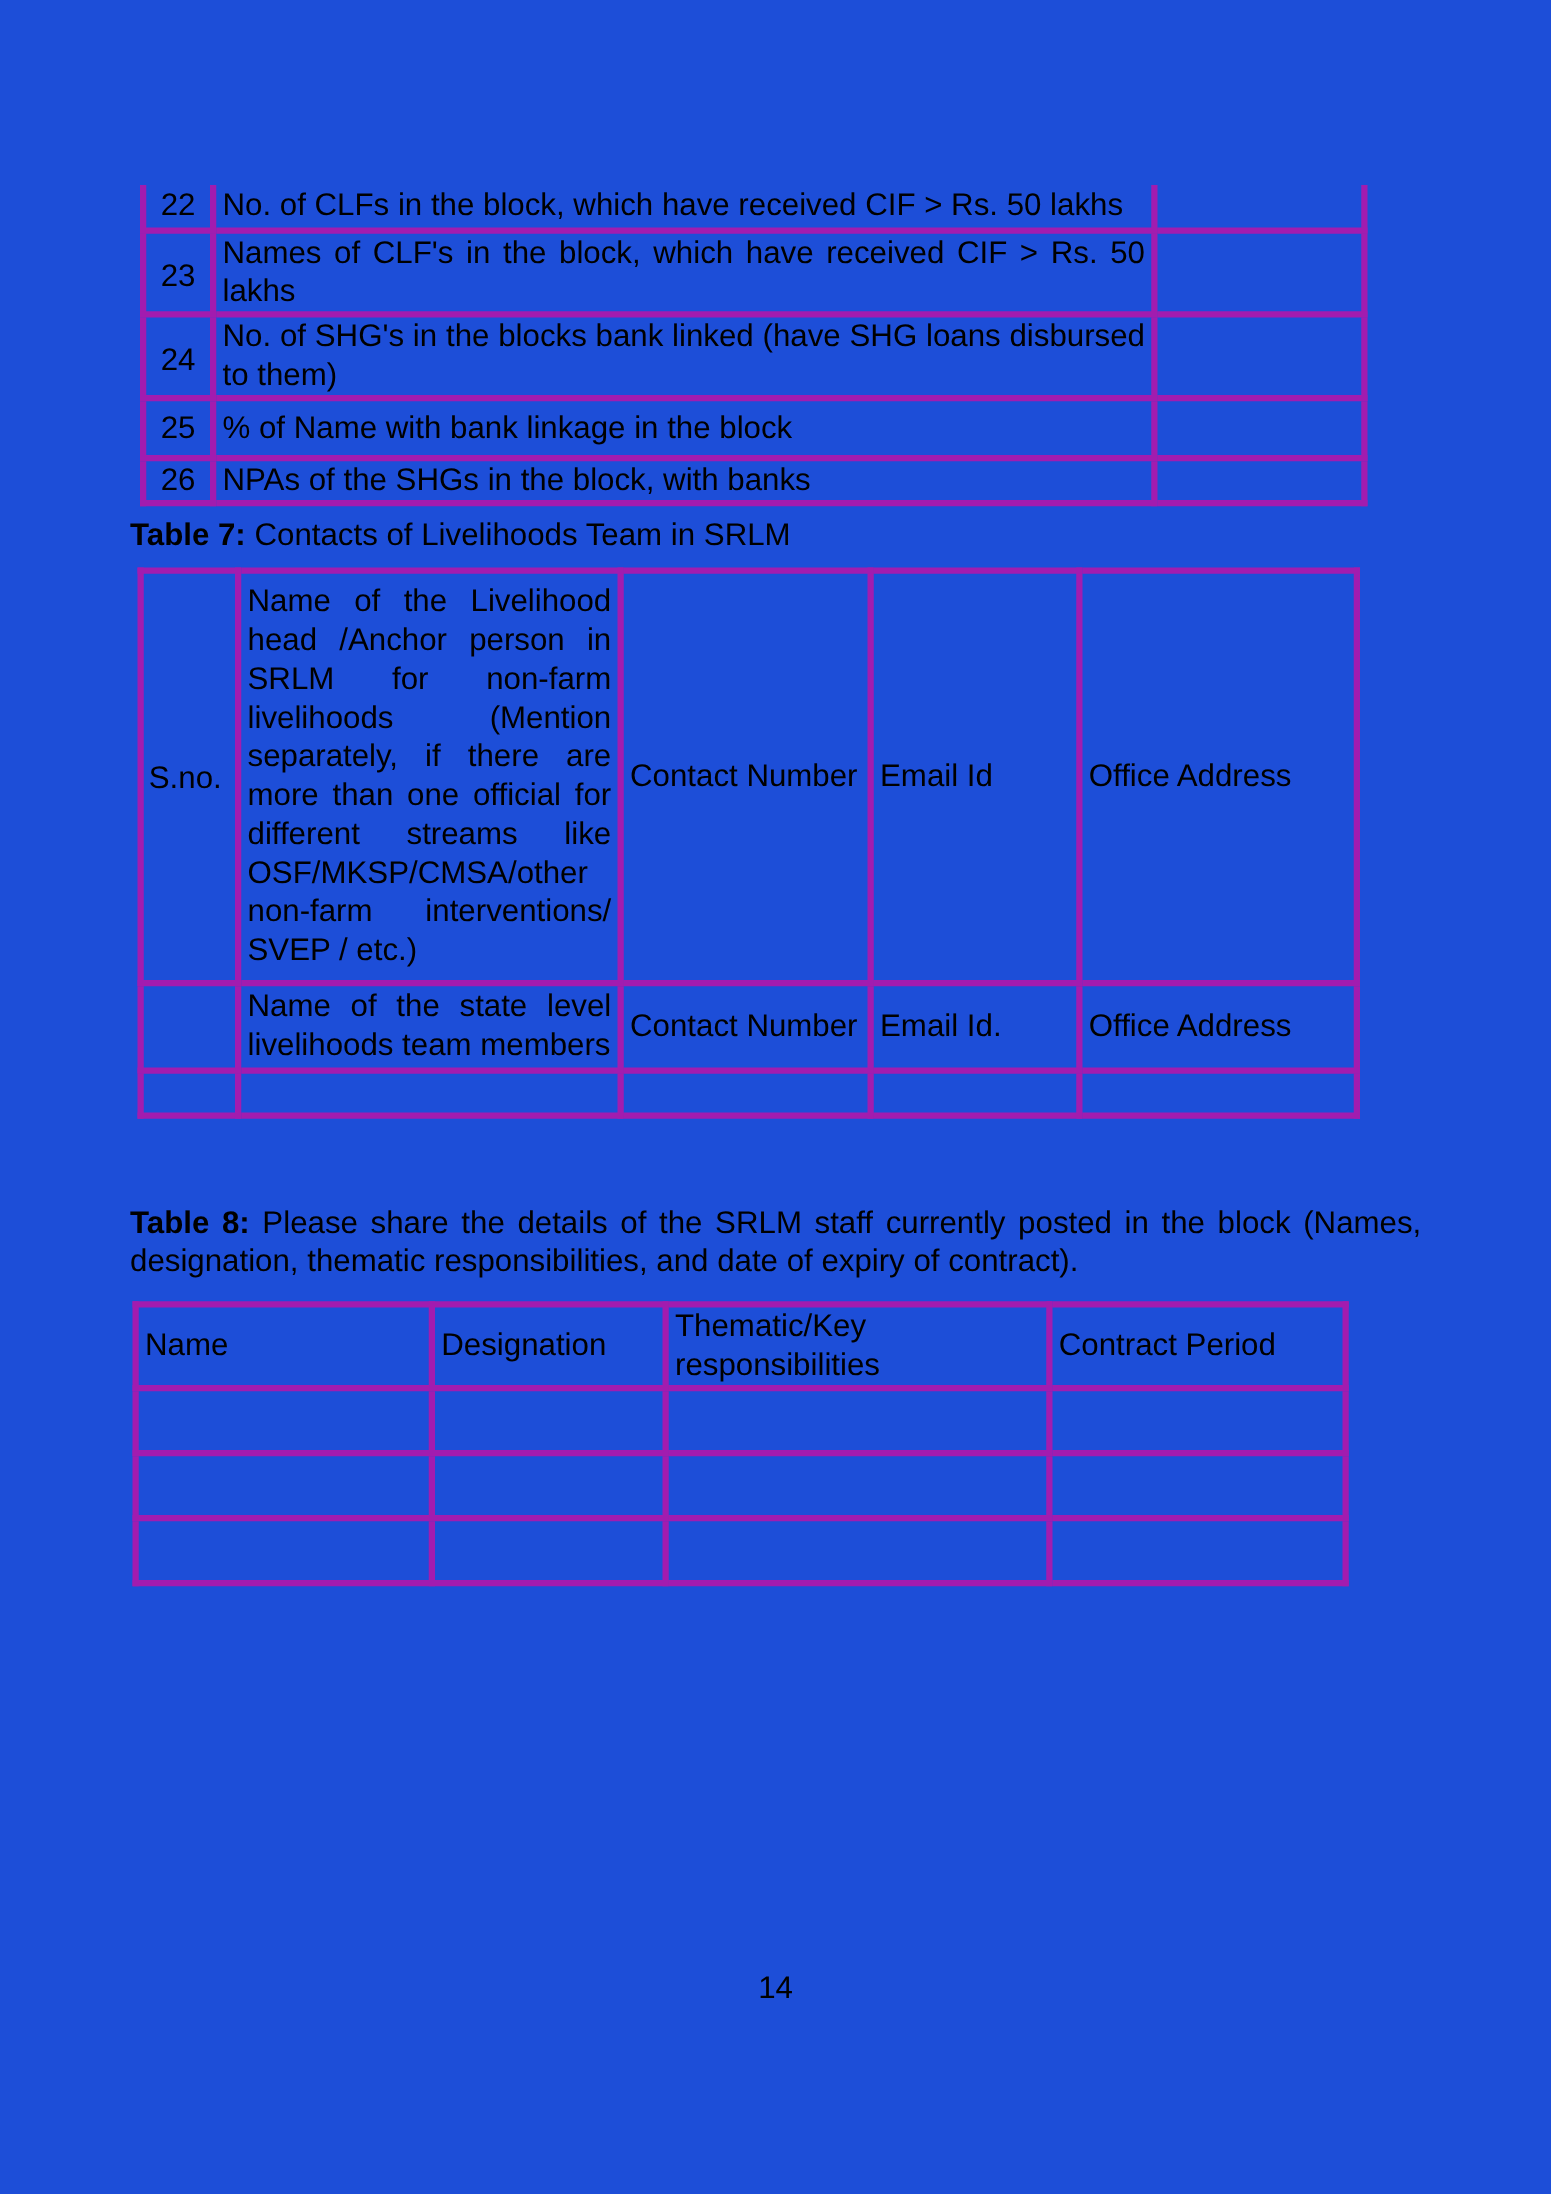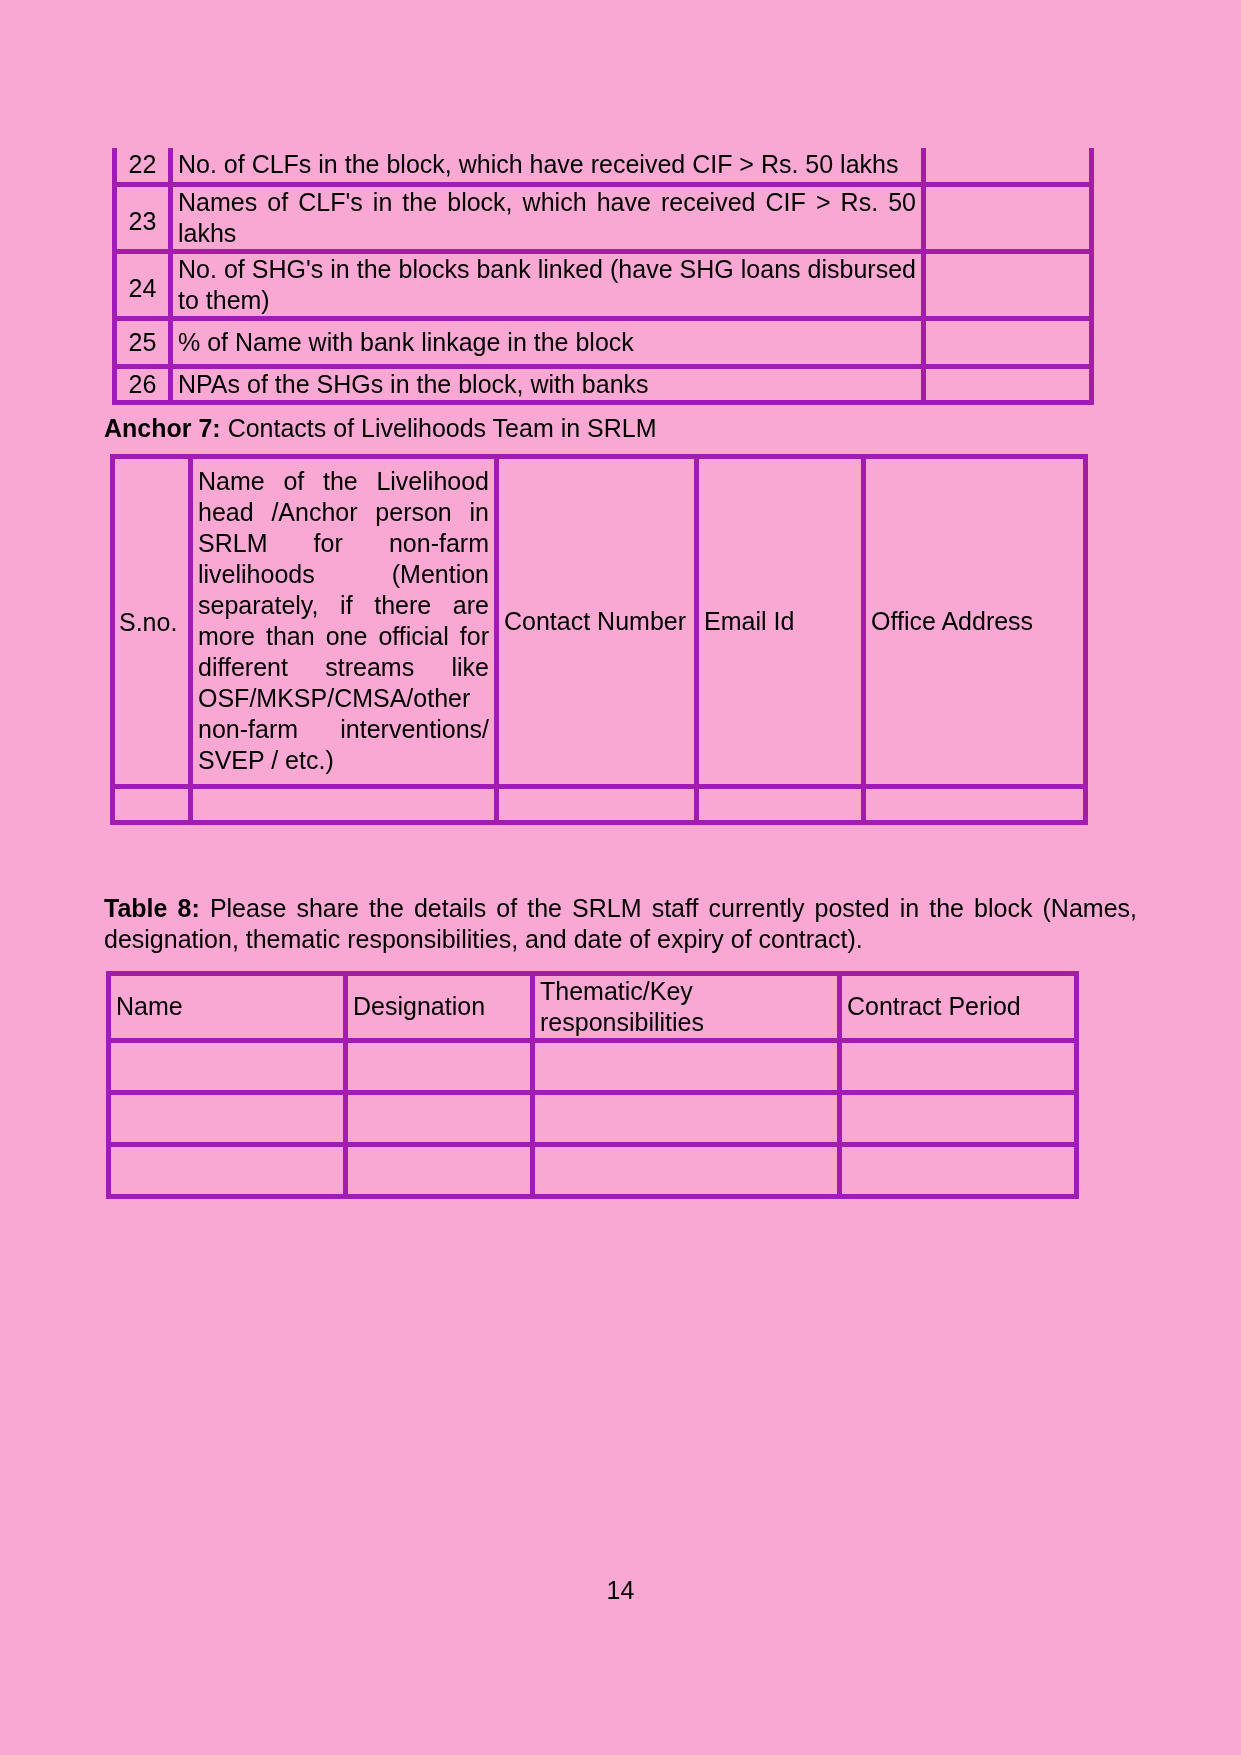--- a/index.html
+++ b/index.html
@@ -1,19 +1,19 @@
 <!DOCTYPE html>
 <html><head>
 <meta charset="utf-8">
 <style>
   html,body{margin:0;padding:0;background:#fff;}
   .page{
     position:relative;
     width:1241px;height:1755px;
-    background:#f9a8d4;
+    background:#1d4ed8;
     color:#000;
     font-family:"Liberation Sans","DejaVu Sans",sans-serif;
     font-size:25px;
     line-height:31px;
     box-sizing:border-box;
     padding:148px 104px 0 104px;
     overflow:hidden;
   }
   table.tbl{border-collapse:collapse;table-layout:fixed;}
   table.tbl td{
@@ -90,36 +90,43 @@
         <td></td>
       </tr>
       <tr class="r26">
         <td class="sno">26</td>
         <td>NPAs of the SHGs in the block, with banks</td>
         <td></td>
       </tr>
     </tbody>
   </table>
 
-  <p class="caption"><span class="b">Anchor 7:</span> <span>Contacts of Livelihoods Team in SRLM</span></p>
+  <p class="caption"><span class="b">Table 7:</span> <span>Contacts of Livelihoods Team in SRLM</span></p>
 
   <table class="tbl t7">
     <colgroup>
         <col style="width:78px">
         <col style="width:306px">
         <col style="width:200px">
         <col style="width:167px">
         <col style="width:222px">
       </colgroup>
     <tbody>
       <tr class="h1">
         <td class="snoh">S.no.</td>
         <td class="just">Name of the Livelihood head /Anchor person in SRLM for non-farm livelihoods (Mention separately, if there are more than one official for different streams like OSF/MKSP/CMSA/other non-farm interventions/ SVEP / etc.)</td>
         <td>Contact Number</td>
         <td>Email Id</td>
+        <td>Office Address</td>
+      </tr>
+      <tr class="h2">
+        <td></td>
+        <td class="just">Name of the state level livelihoods team members</td>
+        <td>Contact Number</td>
+        <td>Email Id.</td>
         <td>Office Address</td>
       </tr>
       <tr class="er">
         <td></td>
         <td></td>
         <td></td>
         <td></td>
         <td></td>
       </tr>
     </tbody>

